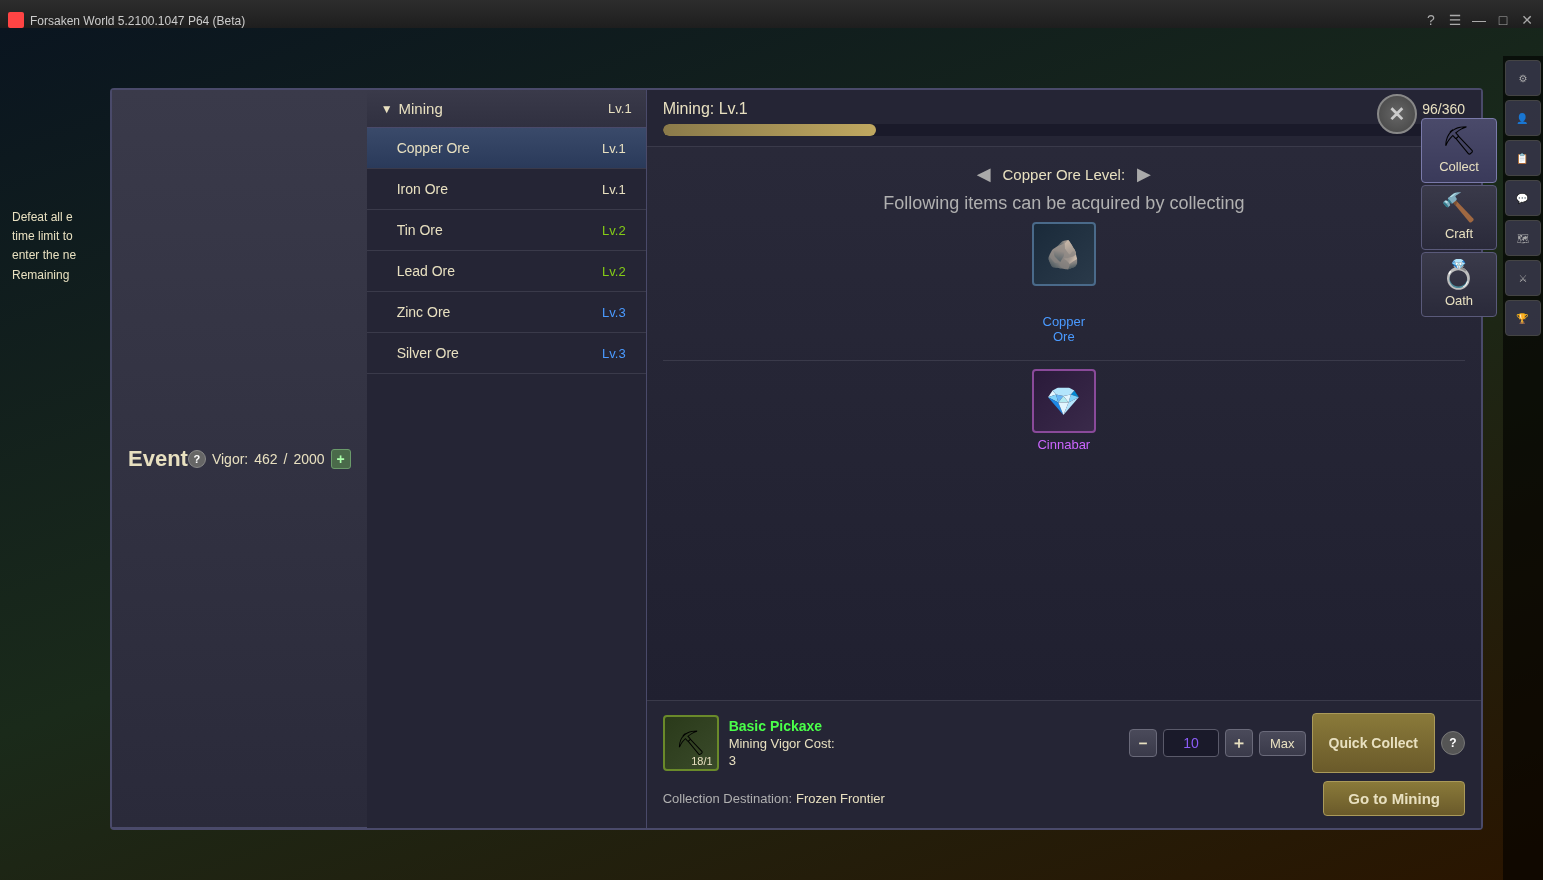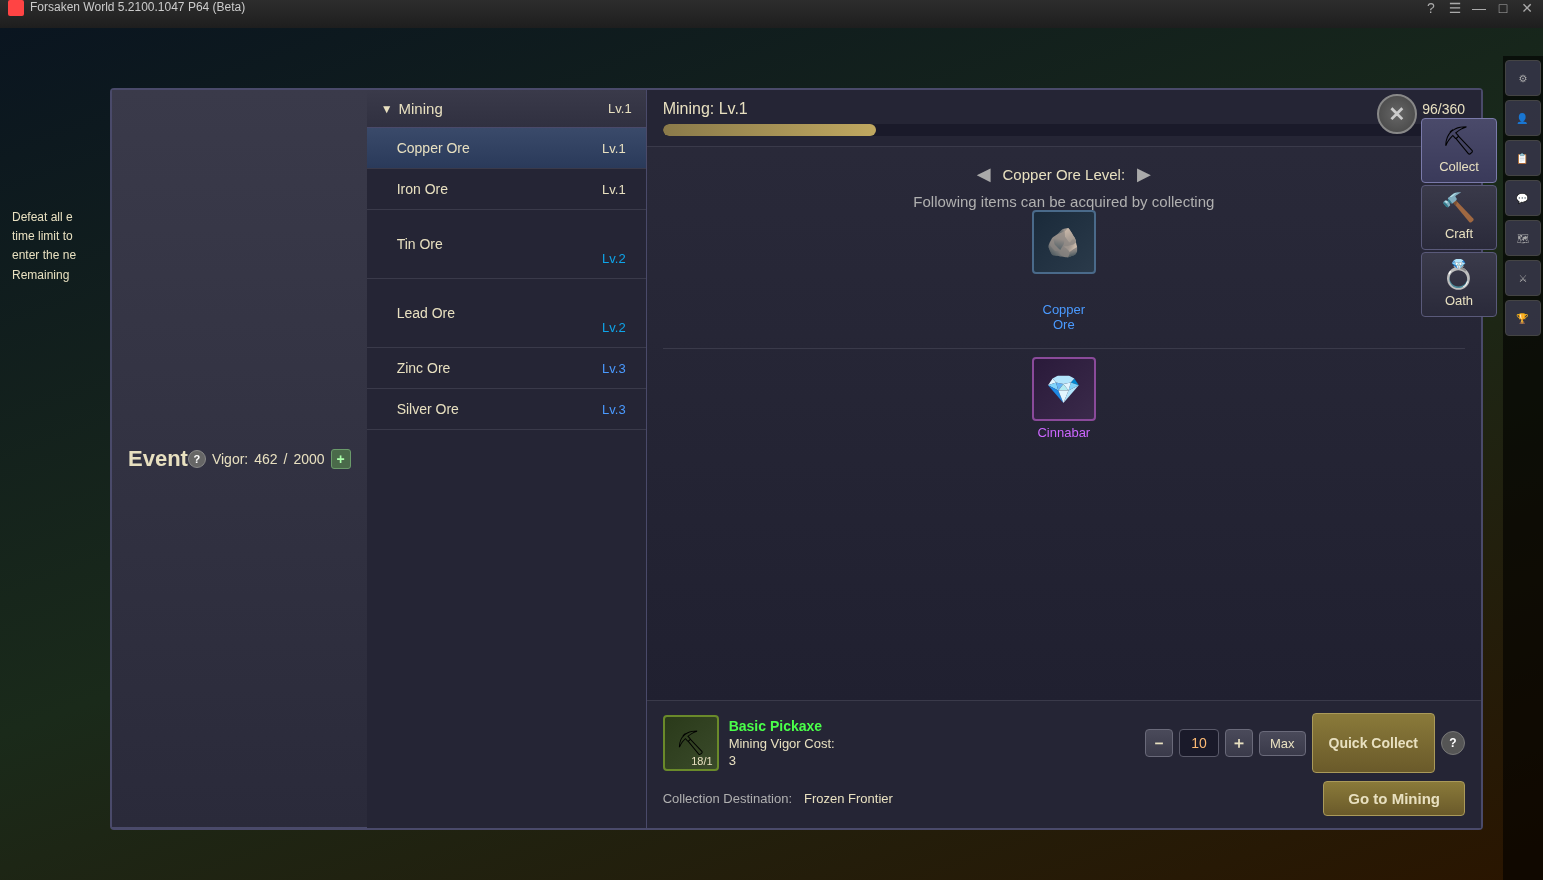--- a/index.html
+++ b/index.html
@@ -21,21 +21,21 @@
 
     
     .title-bar {
       position: absolute;
       top: 0;
       left: 0;
       right: 0;
       height: 28px;
       background: linear-gradient(180deg, #2d2d2d 0%, #1e1e1e 100%);
       display: flex;
-      align-items: flex-start;
+      align-items: flex-end;
       padding: 0 8px;
       z-index: 100;
     }
     .title-bar-icon {
       width: 16px;
       height: 16px;
       margin-right: 6px;
       background: #ff4444;
       border-radius: 2px;
     }
@@ -208,21 +208,21 @@
     }
     .sidebar-item-name {
       color: #e8e0c0;
       font-size: 14px;
       flex: 1;
     }
     .sidebar-item-level {
       font-size: 13px;
     }
     .level-white { color: #e8e0c0; }
-    .level-green { color: #0ea5e9; margin-top: 29px; }
+    .level-green { color: #84cc16; }
     .level-blue { color: #4a9aff; }
 
     
     .content {
       flex: 1;
       display: flex;
       flex-direction: column;
       overflow: hidden;
     }
 
@@ -276,22 +276,22 @@
       font-size: 15px;
     }
     .ore-level-arrow {
       color: #aaa;
       font-size: 18px;
     }
 
     .collecting-text {
       text-align: center;
       color: #b0b0b0;
-      font-size: 15px;
-      margin-bottom: 0;
+      font-size: 18px;
+      margin-bottom: 8px;
     }
 
     .items-section {
       display: flex;
       justify-content: center;
       gap: 20px;
       margin-bottom: 16px;
     }
 
     .item-card {
@@ -406,26 +406,26 @@
       border-radius: 4px;
       display: flex;
       align-items: center;
       justify-content: center;
       color: #e8e0c0;
       font-size: 16px;
       font-weight: bold;
       cursor: pointer;
     }
     .qty-input {
-      width: 40px;
+      width: 56px;
       height: 28px;
       background: #1a1a2a;
       border: 1px solid #5a5a6a;
       border-radius: 4px;
-      color: #fdba74;
+      color: #8b5cf6;
       font-size: 14px;
       text-align: center;
     }
     .max-btn {
       padding: 4px 10px;
       background: linear-gradient(180deg, #4a4a5a 0%, #3a3a4a 100%);
       border: 1px solid #6a6a7a;
       border-radius: 4px;
       color: #e8e0c0;
       font-size: 13px;
@@ -452,21 +452,21 @@
       justify-content: center;
       color: white;
       font-size: 12px;
       font-weight: bold;
       cursor: pointer;
     }
 
     .destination-row {
       display: flex;
       align-items: center;
-      gap: 12px;
+      gap: 4px;
     }
     .destination-label {
       color: #b0b0b0;
       font-size: 13px;
     }
     .destination-value {
       color: #e8e0c0;
       font-size: 13px;
     }
     .go-mining-btn {

